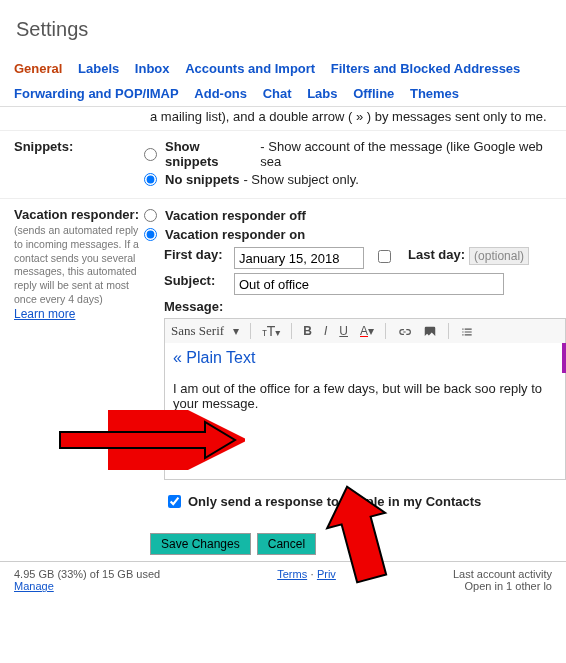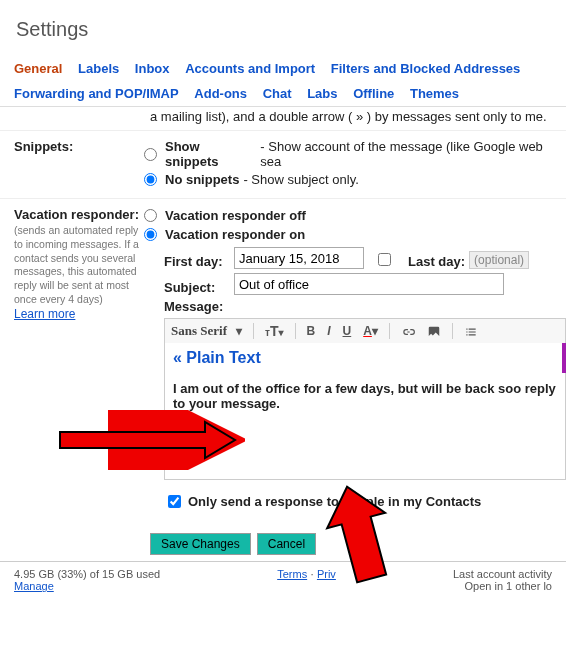--- a/index.html
+++ b/index.html
@@ -77,21 +77,21 @@
     margin-bottom: 2px;
   }
   .radio-line input { margin: 2px 4px 2px 0; }
   .radio-line .bold { font-weight: bold; }
   .indent-form {
     margin-left: 20px;
     margin-top: 4px;
   }
   .form-row {
     display: flex;
-    align-items: flex-end;
+    align-items: flex-start;
     margin-bottom: 4px;
   }
   .form-row .flabel {
     width: 70px;
     font-weight: bold;
     font-size: 13px;
   }
   .form-row input[type=text] {
     font-size: 13px;
     padding: 2px 4px;
@@ -101,21 +101,20 @@
   .first-day { width: 120px; }
   .subject-input { width: 260px; }
   .last-day-label{ font-weight:bold; margin-left:14px; margin-right:4px;}
   .optional {
     border:1px solid #ccc; background:#eee; color:#888;
     padding:1px 4px; font-size:12px;
   }
   .editor {
     margin-left: 20px;
     margin-top: 4px;
-    font-weight: bold;
   }
   .toolbar {
     border: 1px solid #ccc;
     border-bottom: none;
     background: #f7f7f7;
     padding: 4px 6px;
     display: flex;
     align-items: center;
     gap: 6px;
     font-size: 12px;

